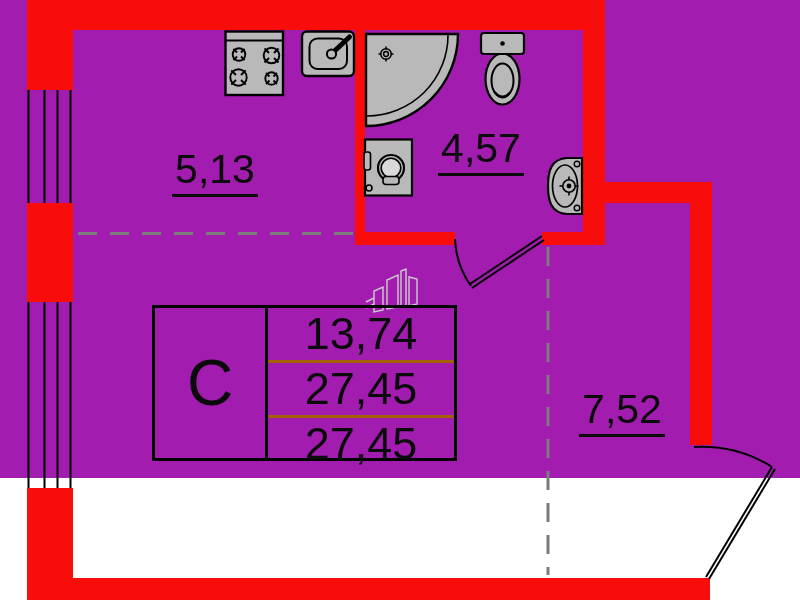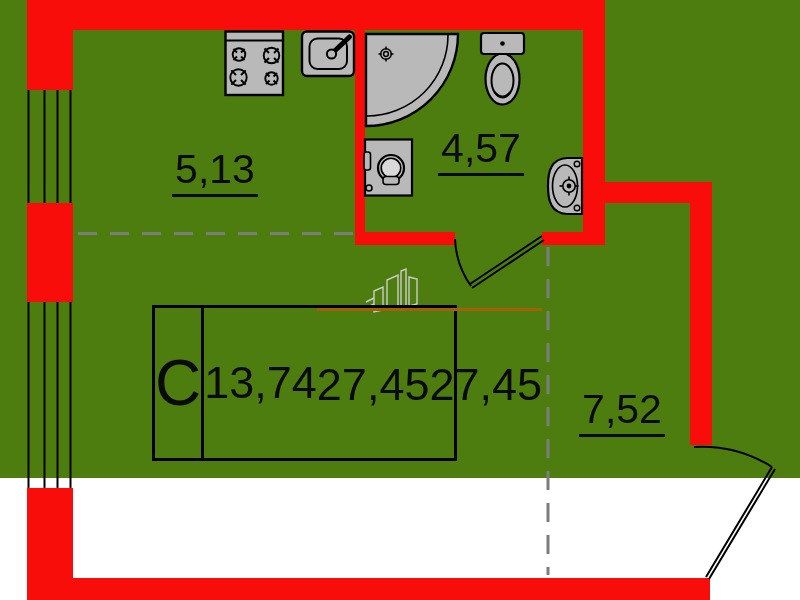--- a/index.html
+++ b/index.html
@@ -1,35 +1,35 @@
 <!DOCTYPE html>
 <html style="--wall_red: #f90d0b; --fixture_gray: #b9b9b9; --dash_gray: #7d7d7d; --text_black: #0a0a0a; --watermark_gray: #cccccc;"><head>
 <meta charset="utf-8">
 <style>
   *{box-sizing:border-box;margin:0;padding:0}
   html,body{background:#fff}
   body{width:800px;height:600px;overflow:hidden}
-  .plan{position:relative;width:800px;height:478px;background:#4d7c0f;
+  .plan{position:relative;width:800px;height:478px;background:#a21caf;
         font-family:"Liberation Sans",sans-serif;color:var(--text_black,#0a0a0a)}
   .plan > svg{position:absolute;left:0;top:0}
   
   .wall{fill:var(--wall_red,#f90d0b)}
   .fx{fill:var(--fixture_gray,#b9b9b9);stroke:#000}
   .ln{stroke:#000;fill:none}
   .dash{stroke:var(--dash_gray,#7d7d7d);stroke-width:3;stroke-dasharray:19 13;fill:none}
   .wm{stroke:var(--watermark_gray,#cccccc);fill:none;stroke-width:1.4}
   
   .dim{position:absolute;text-align:center;font-size:41px;line-height:1;white-space:nowrap}
   .dim span{display:inline-block;border-bottom:3px solid #0a0a0a;padding:0 3px 4px 3px}
   
   .area-table{position:absolute;left:152px;top:305px;width:305px;height:156px;
               border:3px solid #000;display:flex}
   .at-left{width:113px;border-right:3px solid #000;display:flex;
            align-items:center;justify-content:center;font-size:64px}
-  .at-col{flex:1;display:flex;flex-direction:row}
+  .at-col{flex:1;display:flex;flex-direction:column}
   .at-row{flex:1;display:flex;align-items:center;justify-content:center;font-size:45px}
   .at-row + .at-row{border-top:3px solid #a16207}
 </style>
 </head>
 <body>
 
 <div class="plan">
 
   <svg width="800" height="600" viewBox="0 0 800 600">
 

